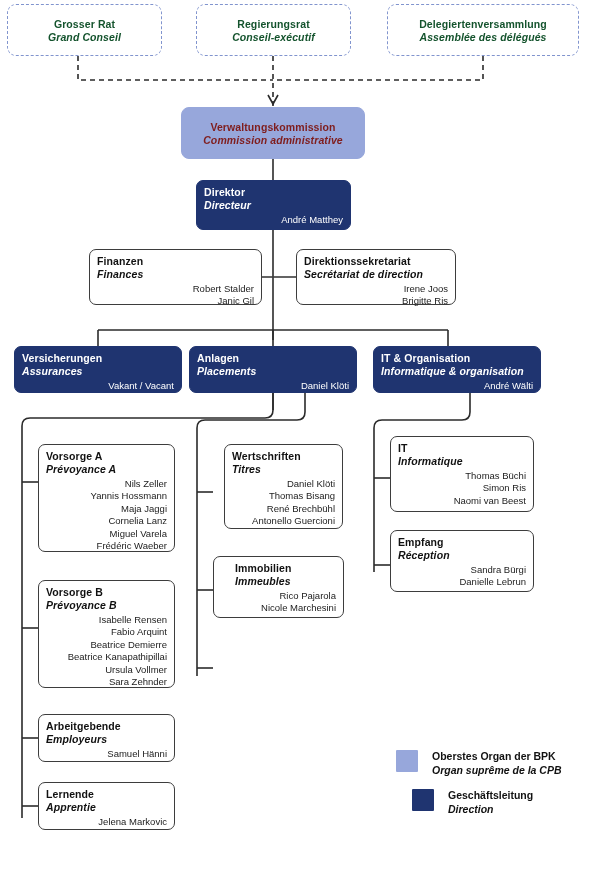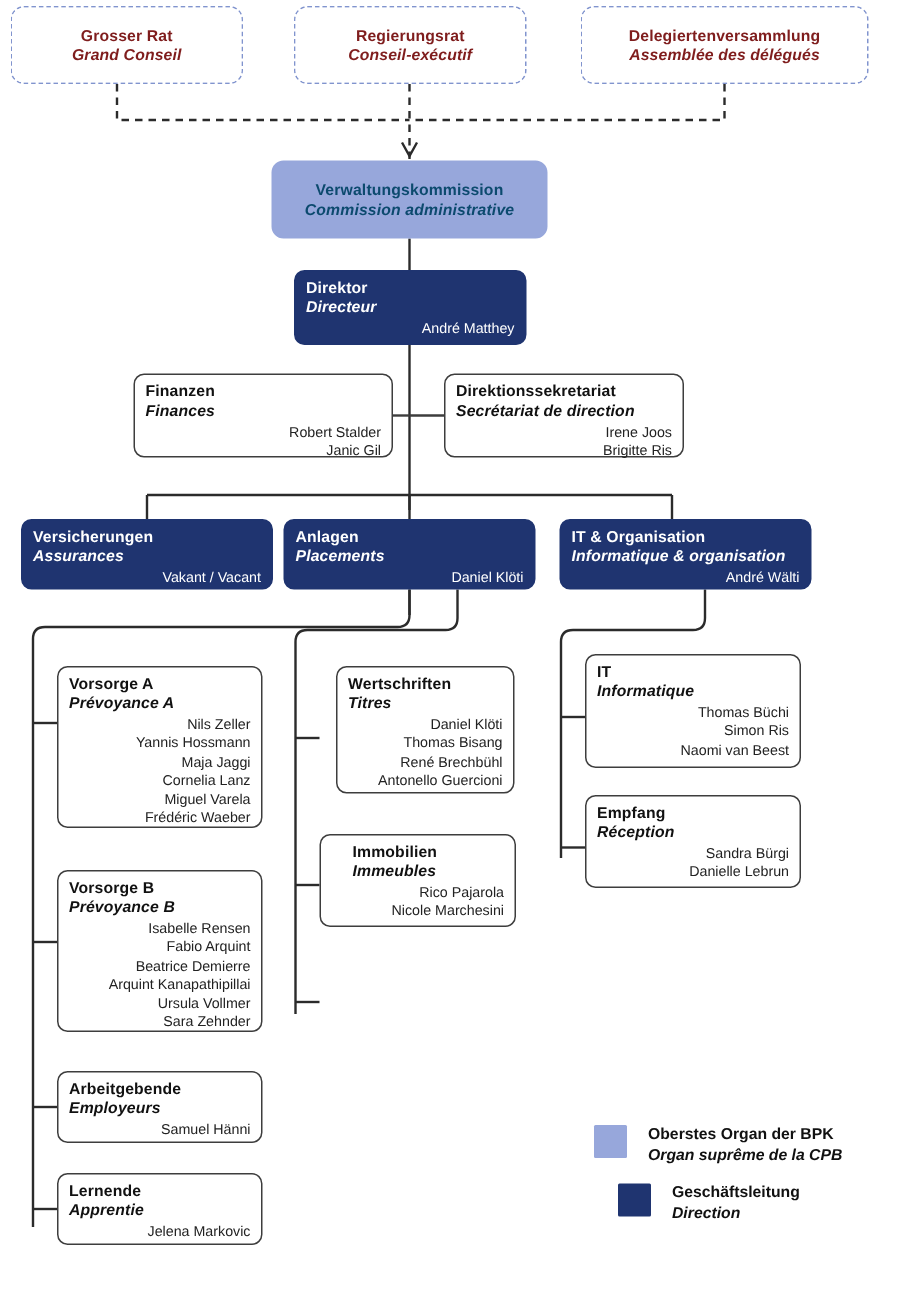--- a/index.html
+++ b/index.html
@@ -48,34 +48,34 @@
     font-size:9.5px;
     line-height:12.4px;
     margin-top:2px;
   }
   .names div{white-space:nowrap;}
 
   
   .box.dashed{
     border:1.6px dashed #8194ce;
     background:#ffffff;
-    color:#7f1d1d;
+    color:#14532d;
     display:flex;
     flex-direction:column;
     align-items:center;
     justify-content:center;
     border-radius:9px;
   }
   .box.dashed .t-de,.box.dashed .t-fr{font-size:10.5px;}
 
   
   .box.light{
     background:#97a7db;
     border:1px solid #97a7db;
-    color:#0c4a6e;
+    color:#7f1d1d;
     display:flex;
     flex-direction:column;
     align-items:center;
     justify-content:center;
     border-radius:8px;
   }
   .box.dark{
     background:#1f3470;
     border:1px solid #1f3470;
     color:#ffffff;
@@ -223,21 +223,21 @@
     </div>
   </div>
 
   <div class="box plain" style="left:38px;top:580px;width:137px;height:108px;">
     <div class="t-de">Vorsorge B</div>
     <div class="t-fr">Prévoyance B</div>
     <div class="names">
       <div>Isabelle Rensen</div>
       <div>Fabio Arquint</div>
       <div>Beatrice Demierre</div>
-      <div>Arquint Kanapathipillai</div>
+      <div>Beatrice Kanapathipillai</div>
       <div>Ursula Vollmer</div>
       <div>Sara Zehnder</div>
     </div>
   </div>
 
   <div class="box plain" style="left:38px;top:714px;width:137px;height:48px;">
     <div class="t-de">Arbeitgebende</div>
     <div class="t-fr">Employeurs</div>
     <div class="names">
       <div>Samuel Hänni</div>

